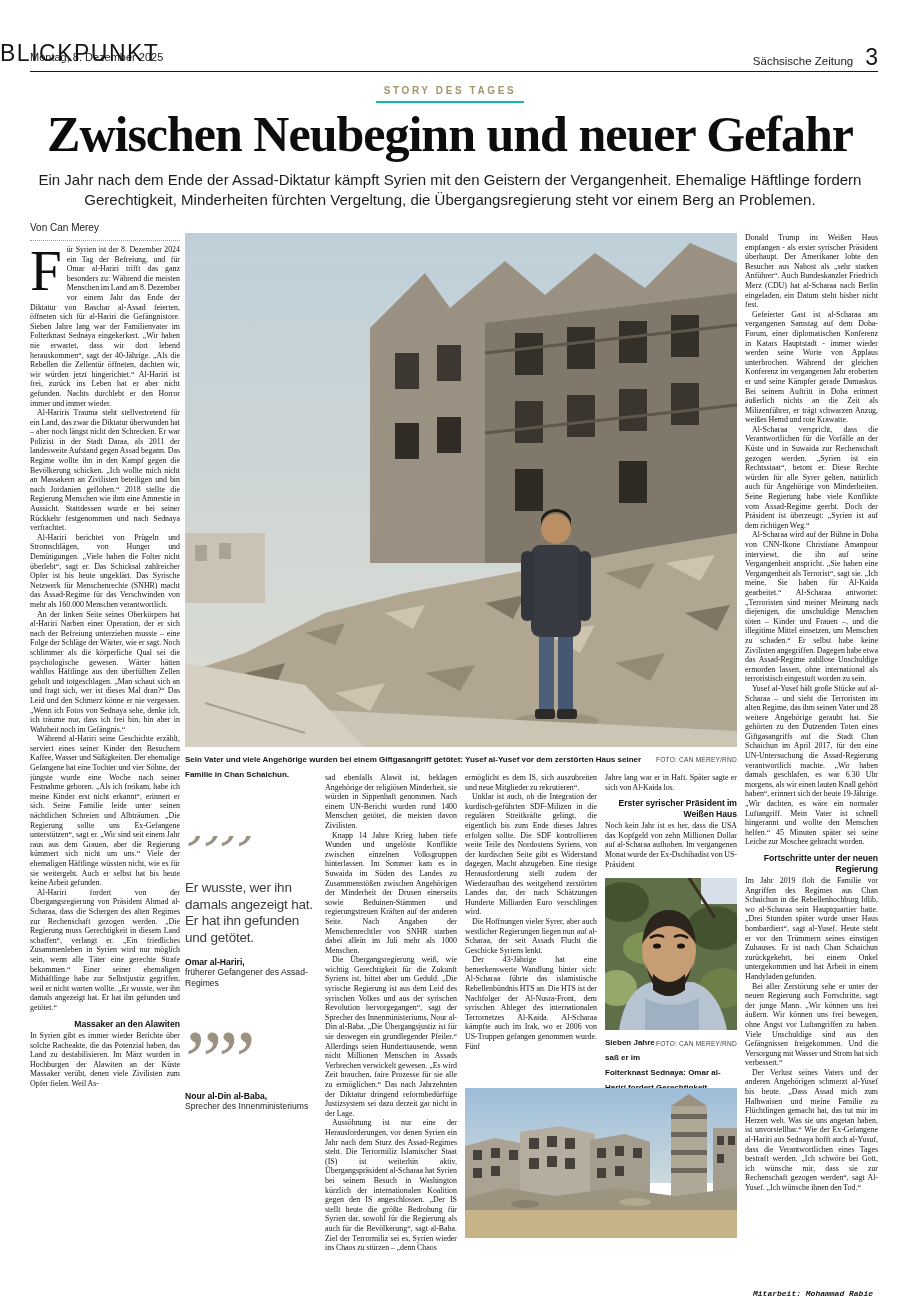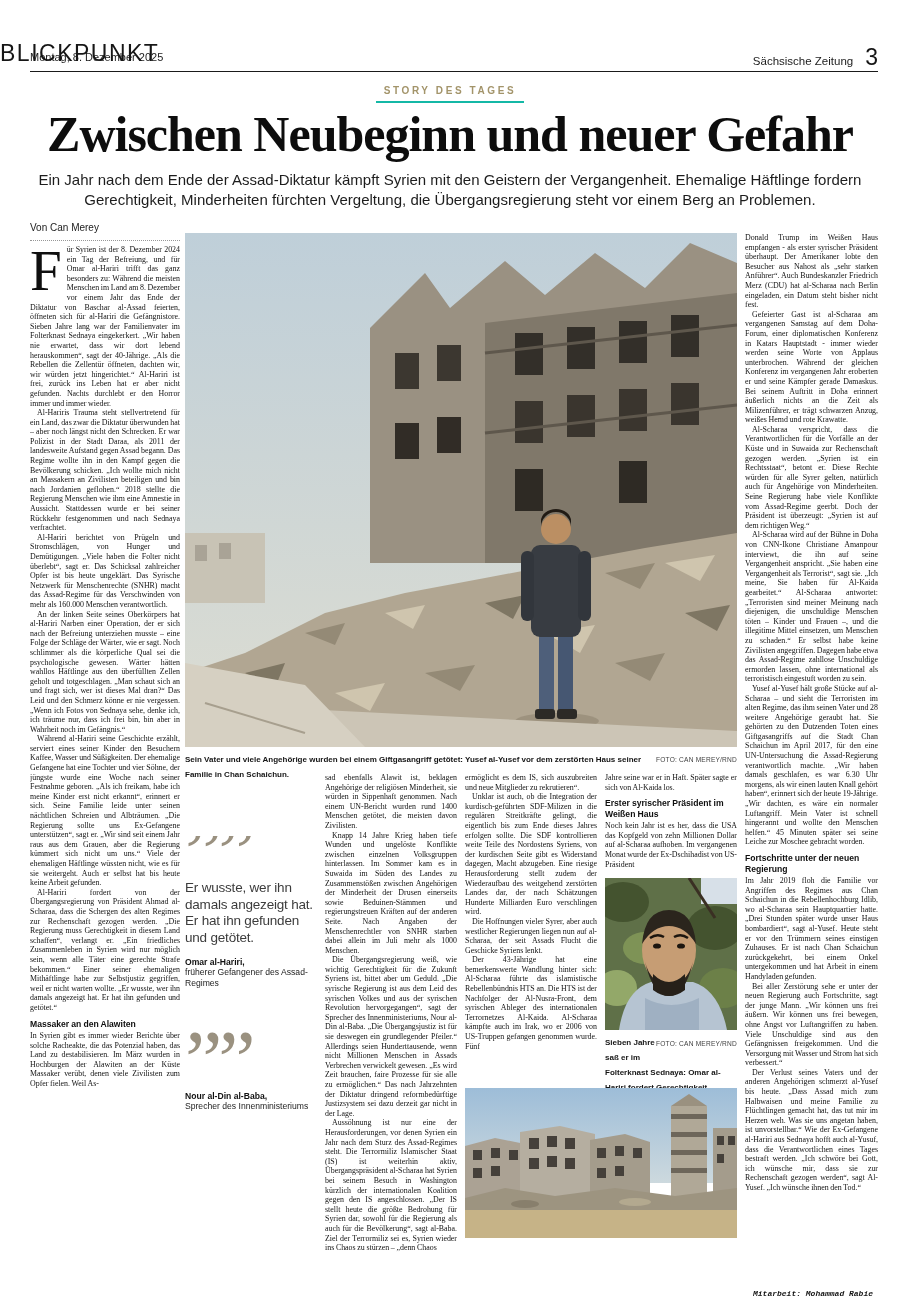--- a/index.html
+++ b/index.html
@@ -25,21 +25,21 @@
   .byline { left:30px; top:222px; width:150px; font-size:10px; color:#222;
             padding-bottom:7px; border-bottom:1px dotted #979797; }
 
   
   .body-col { font-family:"Liberation Serif", serif; font-size:7.9px; line-height:9.6px;
               text-align:justify; color:#121212; overflow:hidden; hyphens:auto; -webkit-hyphens:auto;
               word-spacing:-0.3px; }
   .body-col .para { margin:0; }
   .body-col .para + .para { text-indent:7px; }
   .body-col .subhead { font-family:"Liberation Sans", sans-serif; font-weight:bold; font-size:8.6px;
-                       line-height:10.5px; margin:6px 0 2px; text-align:left; color:#0f0f0f; }
+                       line-height:10.5px; margin:6px 0 2px; text-align:right; color:#0f0f0f; }
   .dropcap::first-letter { float:left; font-size:57px; line-height:46px; padding:3px 5px 0 0;
                            color:#0f0f0f; font-family:"Liberation Serif", serif; }
   #col1     { left:30px;  top:245px; width:150px; height:993px; }
   #col3     { left:325px; top:773px; width:132px; height:531px; }
   #col4     { left:465px; top:773px; width:132px; height:293px; }
   #col5text { left:605px; top:773px; width:132px; height:101px; }
   #col6     { left:745px; top:233px; width:133px; height:1054px; }
   .contrib  { left:745px; top:1289px; width:133px; font-family:Liberation Mono, monospace;
               font-size:8px; font-style:italic; font-weight:bold; text-indent:8px; color:#161616; }
 
@@ -187,21 +187,21 @@
       <p class="para">Die Übergangsregierung weiß, wie wichtig Gerechtigkeit für die Zukunft Syriens ist, bittet aber um Geduld. „Die syrische Regierung ist aus dem Leid des syrischen Volkes und aus der syrischen Revolution hervorgegangen“, sagt der Sprecher des Innenministeriums, Nour al-Din al-Baba. „Die Übergangsjustiz ist für sie deswegen ein grundlegender Pfeiler.“ Allerdings seien Hunderttausende, wenn nicht Millionen Menschen in Assads Verbrechen verwickelt gewesen. „Es wird Zeit brauchen, faire Prozesse für sie alle zu ermöglichen.“ Das nach Jahrzehnten der Diktatur dringend reformbedürftige Justizsystem sei dazu derzeit gar nicht in der Lage.</p>
       <p class="para">Aussöhnung ist nur eine der Herausforderungen, vor denen Syrien ein Jahr nach dem Sturz des Assad-Regimes steht. Die Terrormiliz Islamischer Staat (IS) ist weiterhin aktiv, Übergangspräsident al-Scharaa hat Syrien bei seinem Besuch in Washington kürzlich der internationalen Koalition gegen den IS angeschlossen. „Der IS stellt heute die größte Bedrohung für Syrien dar, sowohl für die Regierung als auch für die Bevölkerung“, sagt al-Baba. Ziel der Terrormiliz sei es, Syrien wieder ins Chaos zu stürzen – „denn Chaos</p>
     </div>
   <div class="abs body-col" id="col4">
       <p class="para">ermöglicht es dem IS, sich auszubreiten und neue Mitglieder zu rekrutieren“.</p>
       <p class="para">Unklar ist auch, ob die Integration der kurdisch-geführten SDF-Milizen in die regulären Streitkräfte gelingt, die eigentlich bis zum Ende dieses Jahres erfolgen sollte. Die SDF kontrollieren weite Teile des Nordostens Syriens, von der kurdischen Seite gibt es Widerstand dagegen, Macht abzugeben. Eine riesige Herausforderung stellt zudem der Wiederaufbau des weitgehend zerstörten Landes dar, der nach Schätzungen Hunderte Milliarden Euro verschlingen wird.</p>
       <p class="para">Die Hoffnungen vieler Syrer, aber auch westlicher Regierungen liegen nun auf al-Scharaa, der seit Assads Flucht die Geschicke Syriens lenkt.</p>
       <p class="para">Der 43-Jährige hat eine bemerkenswerte Wandlung hinter sich: Al-Scharaa führte das islamistische Rebellenbündnis HTS an. Die HTS ist der Nachfolger der Al-Nusra-Front, dem syrischen Ableger des internationalen Terrornetzes Al-Kaida. Al-Scharaa kämpfte auch im Irak, wo er 2006 von US-Truppen gefangen genommen wurde. Fünf</p>
     </div>
   <div class="abs body-col" id="col5text">
-      <p class="para">Jahre seine war er in Haft. Später sagte er sich von Al-Kaida los.</p>
+      <p class="para">Jahre lang war er in Haft. Später sagte er sich von Al-Kaida los.</p>
       <h3 class="subhead">Erster syrischer Präsident im Weißen Haus</h3>
       <p class="para">Noch kein Jahr ist es her, dass die USA das Kopfgeld von zehn Millionen Dollar auf al-Scharaa aufhoben. Im vergangenen Monat wurde der Ex-Dschihadist von US-Präsident</p>
     </div>
 
   <div class="abs" id="portraitPhoto">
     <svg class="photo" width="132" height="152" viewBox="0 0 132 152" xmlns="http://www.w3.org/2000/svg">
       <rect x="0" y="0" width="132" height="152" fill="#5f7048"></rect>
       <ellipse cx="18" cy="24" rx="26" ry="20" fill="#44532f"></ellipse>
       <ellipse cx="110" cy="50" rx="28" ry="22" fill="#44532f"></ellipse>
       <ellipse cx="40" cy="70" rx="22" ry="16" fill="#7e9356"></ellipse>

